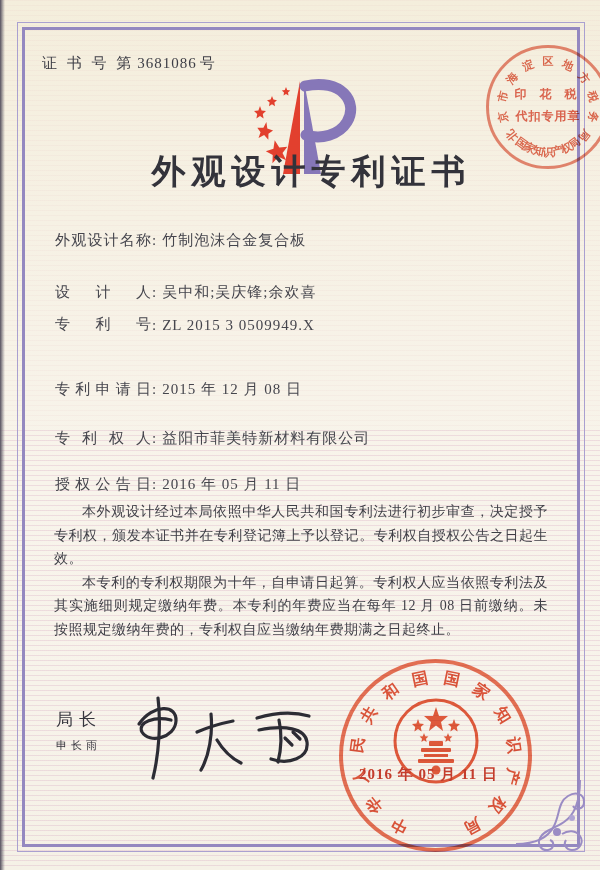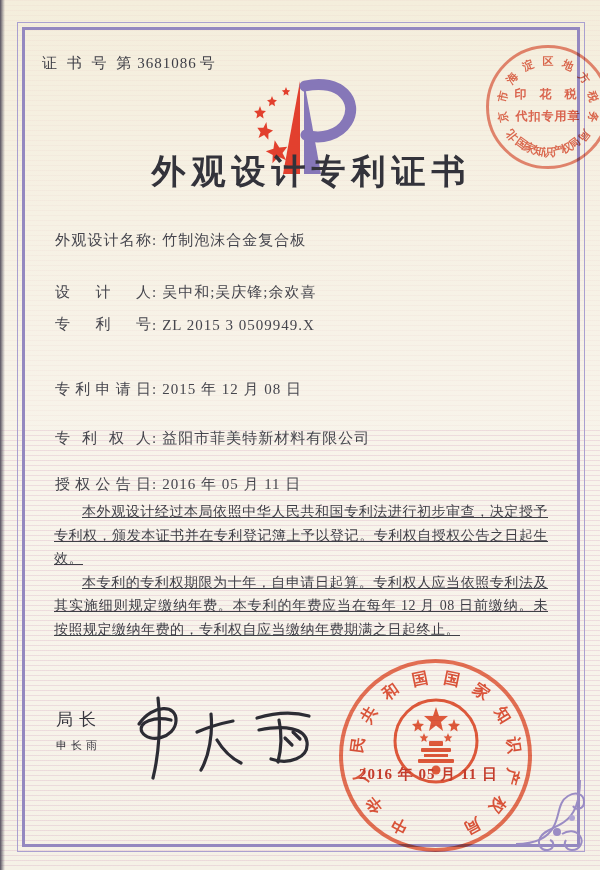--- a/index.html
+++ b/index.html
@@ -30,21 +30,21 @@
 
   .fields{position:absolute;left:55px;top:0;width:500px;}
   .field{position:absolute;left:0;width:500px;font-size:15px;color:#45454d;white-space:nowrap;}
   .field .lbl{display:inline-block;width:96px;text-align:justify;text-align-last:justify;vertical-align:bottom;}
   .field .colon{margin:0 6px 0 1px;}
   .field .val{letter-spacing:1px;}
   .f0{top:231px}.f1{top:283px}.f2{top:315px}.f3{top:380px}.f4{top:429px}.f5{top:475px}
 
   .body-text{position:absolute;left:54px;top:500px;width:494px;font-size:14px;
              line-height:23.5px;color:#3f3f47;}
-  .body-text p{margin:0;text-indent:2em;text-align:justify;letter-spacing:.5px;text-decoration:underline;}
+  .body-text p{margin:0;text-indent:2em;text-align:justify;letter-spacing:.5px;}
 
   .signer-title{position:absolute;left:56px;top:708px;font-size:17px;letter-spacing:6px;color:#35353d;}
   .signer-name{position:absolute;left:56px;top:738px;font-size:11px;letter-spacing:4px;color:#35353d;}
   .signature{position:absolute;left:125px;top:688px;}
 
   .footer{position:absolute;left:0;right:0;top:820px;text-align:center;
           font-size:12px;letter-spacing:3px;color:#4a4a52;}
 
   
   .seal{border-radius:50%;position:absolute;mix-blend-mode:multiply;}

